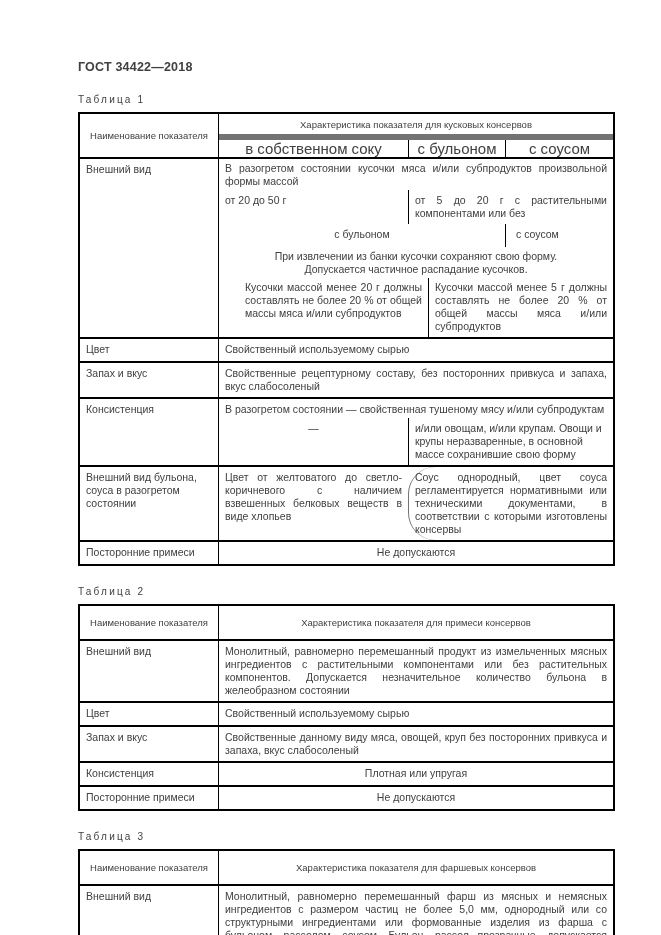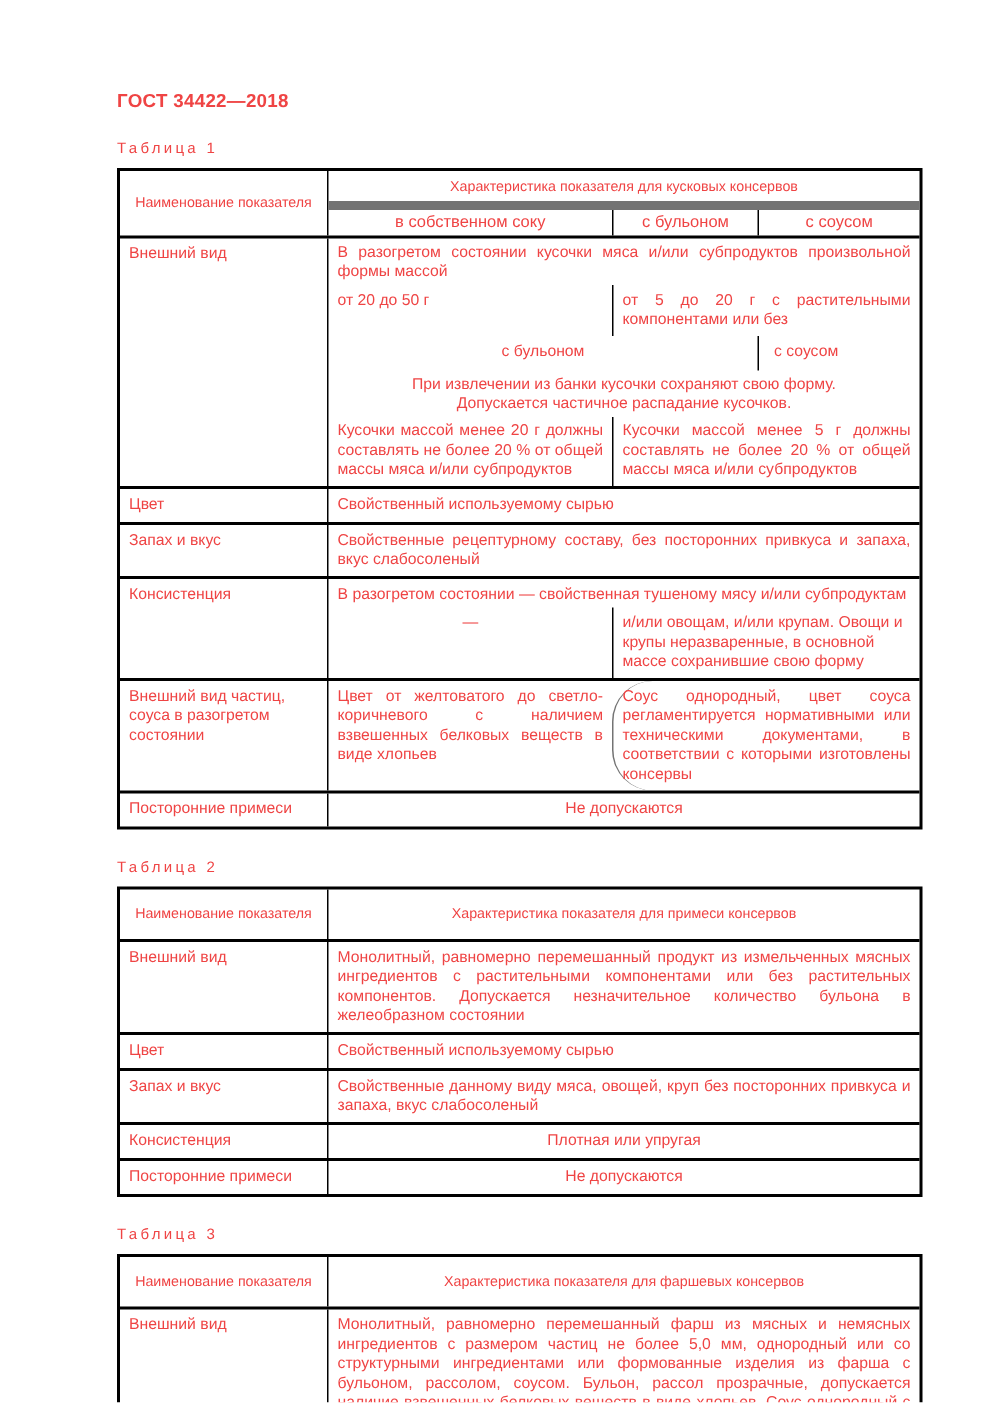--- a/index.html
+++ b/index.html
@@ -1,53 +1,53 @@
 <!DOCTYPE html>
 <html><head>
 <meta charset="utf-8">
 <style>
   html,body{margin:0;padding:0;background:#ffffff;}
   .page{width:661px;height:935px;background:#fff;position:relative;
-        font-family:"Liberation Sans",sans-serif;color:#ef4444;overflow:hidden;}
+        font-family:"Liberation Sans",sans-serif;color:#404040;overflow:hidden;}
   .content{position:absolute;left:78px;top:60px;width:537px;}
   .doc-num{font-weight:bold;font-size:12.5px;letter-spacing:.2px;}
   .caption{font-size:10px;letter-spacing:2.2px;margin:20px 0 7px 0;}
   .tbl{border:2px solid #000;width:537px;box-sizing:border-box;
        font-size:10.5px;line-height:13px;}
   .trow{display:flex;border-top:2px solid #000;align-items:stretch;}
   .trow:first-child{border-top:none;}
   .lbl{flex:0 0 139px;width:139px;border-right:1px solid #000;
        padding:4px 6px 3px 6px;box-sizing:border-box;}
   .cnt{flex:1;min-width:0;display:flex;flex-direction:column;}
   .just{text-align:justify;}
   .cen{text-align:center;}
   
   .hrow{min-height:35px;border-radius:17px;}
   .hlbl{flex:0 0 139px;width:139px;border-right:1px solid #000;display:flex;
         align-items:center;justify-content:center;text-align:center;
         font-size:9.5px;line-height:12px;padding:2px;box-sizing:border-box;}
   .hspan{border-bottom:6px solid #737373;text-align:center;font-size:9.5px;
          padding:4px 2px 3px;}
-  .hsubs{display:flex;flex:1;align-items:center;font-size:11px;}
+  .hsubs{display:flex;flex:1;align-items:center;font-size:15px;}
   .hsubA{flex:0 0 189px;width:189px;text-align:center;padding:2px;box-sizing:border-box;}
   .hsubB{flex:0 0 97px;width:97px;border-left:1px solid #000;text-align:center;
          padding:2px;box-sizing:border-box;align-self:stretch;display:flex;
          align-items:center;justify-content:center;}
   .hsubC{flex:1;border-left:1px solid #000;text-align:center;padding:2px;
          align-self:stretch;display:flex;align-items:center;justify-content:center;}
   
   .s-intro{padding:3px 6px 2px 6px;min-height:30px;box-sizing:border-box;}
   .s-mass{display:flex;min-height:34px;align-items:flex-start;}
   .s-massL{flex:0 0 189px;width:189px;padding:4px 6px;box-sizing:border-box;}
   .s-massR{flex:1;border-left:1px solid #000;padding:4px 6px;text-align:justify;}
   .s-bs{display:flex;min-height:23px;align-items:stretch;}
   .s-bsL{flex:0 0 286px;width:286px;text-align:center;padding:4px 2px;box-sizing:border-box;}
   .s-bsR{flex:1;border-left:1px solid #000;padding:4px 10px;}
   .s-keep{text-align:center;padding:3px 2px 2px;min-height:28px;box-sizing:border-box;}
-  .s-pieces{display:flex;align-items:stretch;}
+  .s-pieces{display:flex;align-items:stretch;margin-left:20px;}
   .s-piecesL{flex:0 0 189px;width:189px;padding:3px 6px 4px;box-sizing:border-box;text-align:justify;}
   .s-piecesR{flex:1;border-left:1px solid #000;padding:3px 6px 4px;text-align:justify;}
   
   .c-intro{padding:4px 6px 2px;}
   .c-sub{display:flex;flex:1;align-items:stretch;}
   .c-dash{flex:0 0 189px;width:189px;text-align:center;padding:4px;box-sizing:border-box;}
   .c-right{flex:1;border-left:1px solid #000;padding:4px 6px 4px;}
   
   .b-sub{display:flex;flex:1;align-items:stretch;}
   .b-left{flex:0 0 189px;width:189px;padding:4px 6px;box-sizing:border-box;text-align:justify;}
@@ -122,21 +122,21 @@
         <div class="cnt">
           <div class="c-intro">В разогретом состоянии — свойственная тушеному мясу и/или субпродуктам</div>
           <div class="c-sub">
             <div class="c-dash">—</div>
             <div class="c-right">и/или овощам, и/или крупам. Овощи и крупы неразваренные, в основной массе сохранившие свою форму</div>
           </div>
         </div>
       </div>
 
       <div class="trow">
-        <div class="lbl">Внешний вид частиц, соуса в разогретом состоянии</div>
+        <div class="lbl">Внешний вид бульона, соуса в разогретом состоянии</div>
         <div class="cnt">
           <div class="b-sub">
             <div class="b-left">Цвет от желтоватого до светло-коричневого с наличием взвешенных белковых веществ в виде хлопьев</div>
             <div class="b-right">Соус однородный, цвет соуса регламентируется нормативными или техническими документами, в соответствии с которыми изготовлены консервы</div>
           </div>
         </div>
       </div>
 
       <div class="trow">
         <div class="lbl mh22">Посторонние примеси</div>

